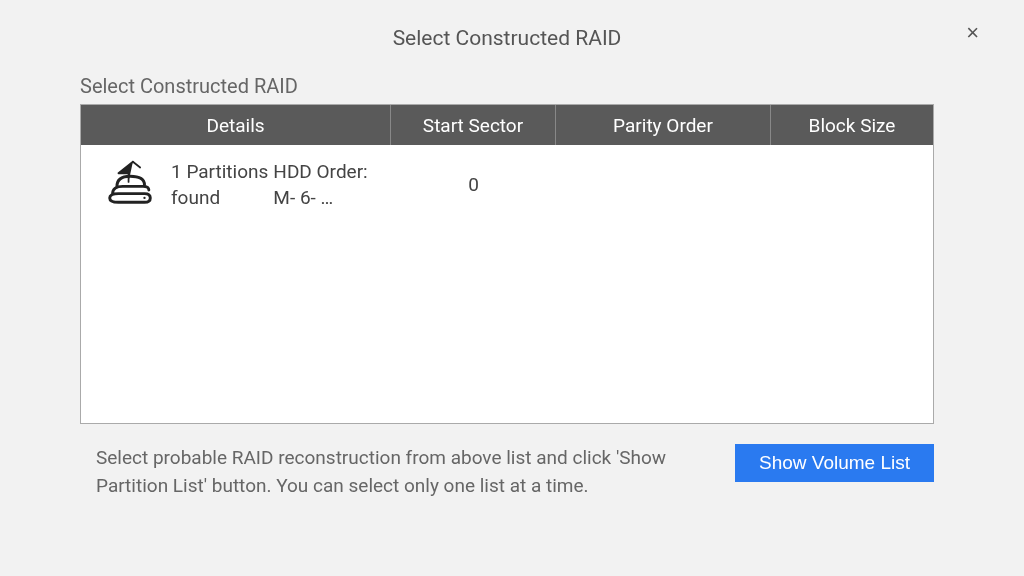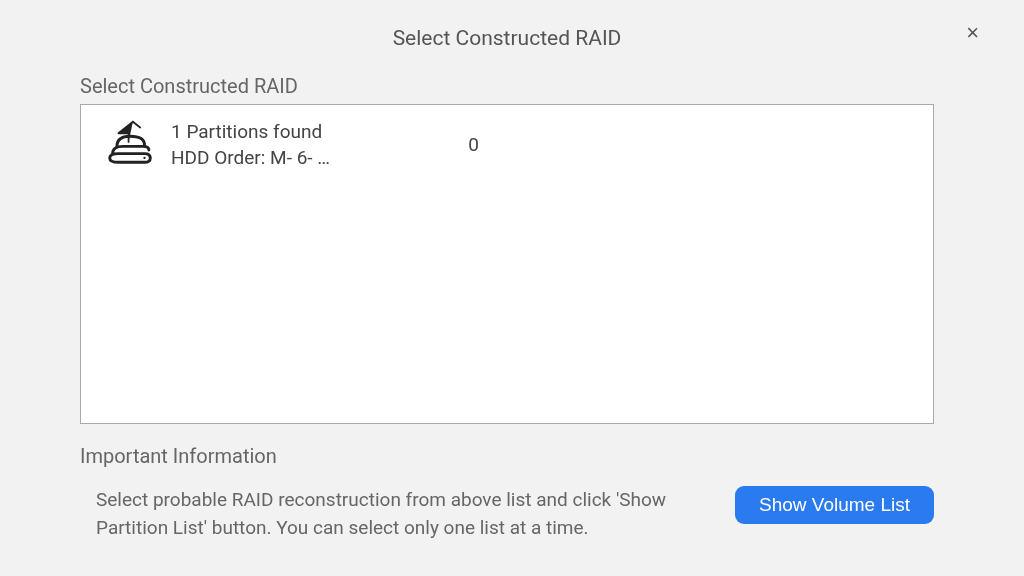--- a/index.html
+++ b/index.html
@@ -95,21 +95,21 @@
     justify-content: center;
     padding: 8px 10px;
   }
   .cell.col-details {
     justify-content: flex-start;
     gap: 12px;
     padding-left: 20px;
   }
   .details-text {
     display: flex;
-    flex-direction: column;
+    flex-direction: row;
     line-height: 1.35;
   }
   .raid-icon svg {
     width: 58px;
     height: 58px;
     fill: none;
     stroke: #222;
     stroke-width: 10;
     stroke-linecap: round;
     stroke-linejoin: round;
@@ -133,21 +133,21 @@
   .info-text {
     font-size: 19px;
     color: #666;
     line-height: 1.45;
     max-width: 620px;
   }
   .primary-btn {
     background: #2a7af0;
     color: #fff;
     border: none;
-    border-radius: 9px;
+    border-radius: 0;
     font-size: 19px;
     padding: 8px 24px;
     cursor: pointer;
     white-space: nowrap;
     height: 38px;
   }
 </style>
 </head>
 <body>
 
@@ -156,20 +156,26 @@
   <div class="dialog-title-row">
     <div class="dialog-title">Select Constructed RAID</div>
     <button class="close-btn">
       <span>×</span>
     </button>
   </div>
 
   <div class="section-label">Select Constructed RAID</div>
 
   <div class="table-container">
+    <div class="table-header">
+      <div class="th col-details">Details</div>
+      <div class="th col-start">Start Sector</div>
+      <div class="th col-parity">Parity Order</div>
+      <div class="th col-block">Block Size</div>
+    </div>
     <div class="table-body">
       <div class="row">
         <div class="cell col-details">
           <span class="raid-icon">
             <svg viewBox="0 0 200 200">
               <path d="M30 155 Q30 140 60 140 L150 140 Q170 140 170 155 Q170 170 150 170 L60 170 Q30 170 30 155 Z"></path>
               <circle cx="150" cy="155" r="4" fill="#222" stroke="none"></circle>
               <path d="M40 140 Q40 115 75 115 L145 115 Q165 115 165 128"></path>
               <path d="M55 115 Q55 80 100 80 Q150 80 150 110"></path>
               <path d="M110 30 L60 70 L95 70 L95 100" fill="#222" stroke="#222" stroke-width="6"></path>
@@ -180,20 +186,19 @@
             <span>1 Partitions found</span>
             <span>HDD Order: M- 6- …</span>
           </div>
         </div>
         <div class="cell col-start">0</div>
       </div>
     </div>
   </div>
 
   <div class="info-section">
-    <div class="info-heading">Important Information</div>
     <div class="info-row">
       <div class="info-text">Select probable RAID reconstruction from above list and click 'Show Partition List' button. You can select only one list at a time.</div>
       <button class="primary-btn">Show Volume List</button>
     </div>
   </div>
 
 </div>
 
 </body></html>

